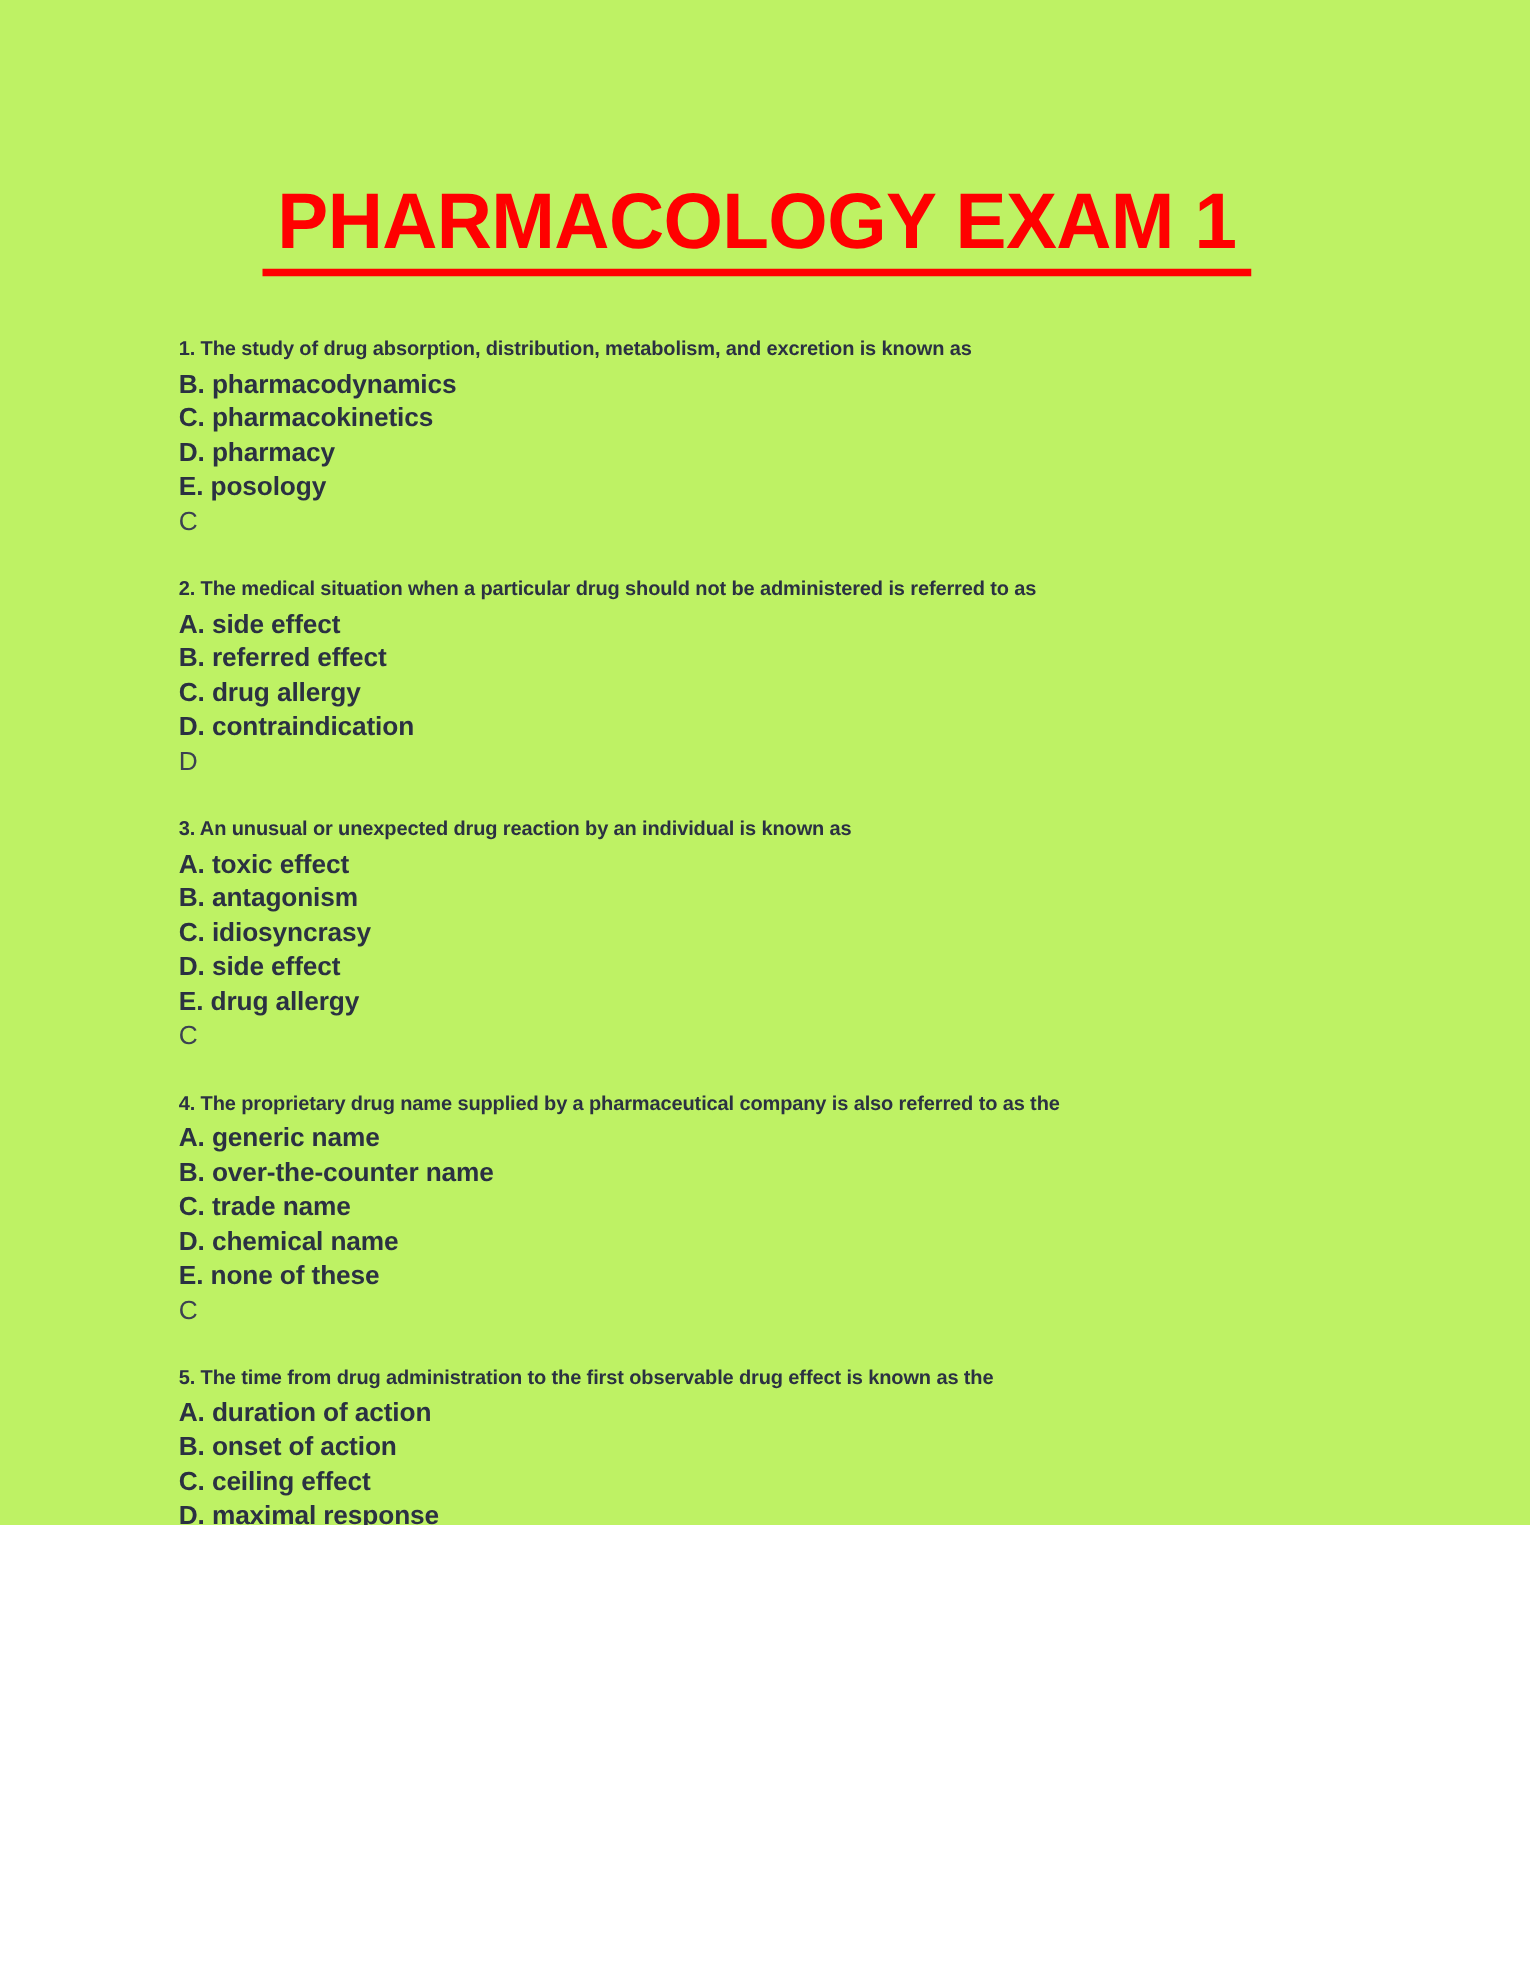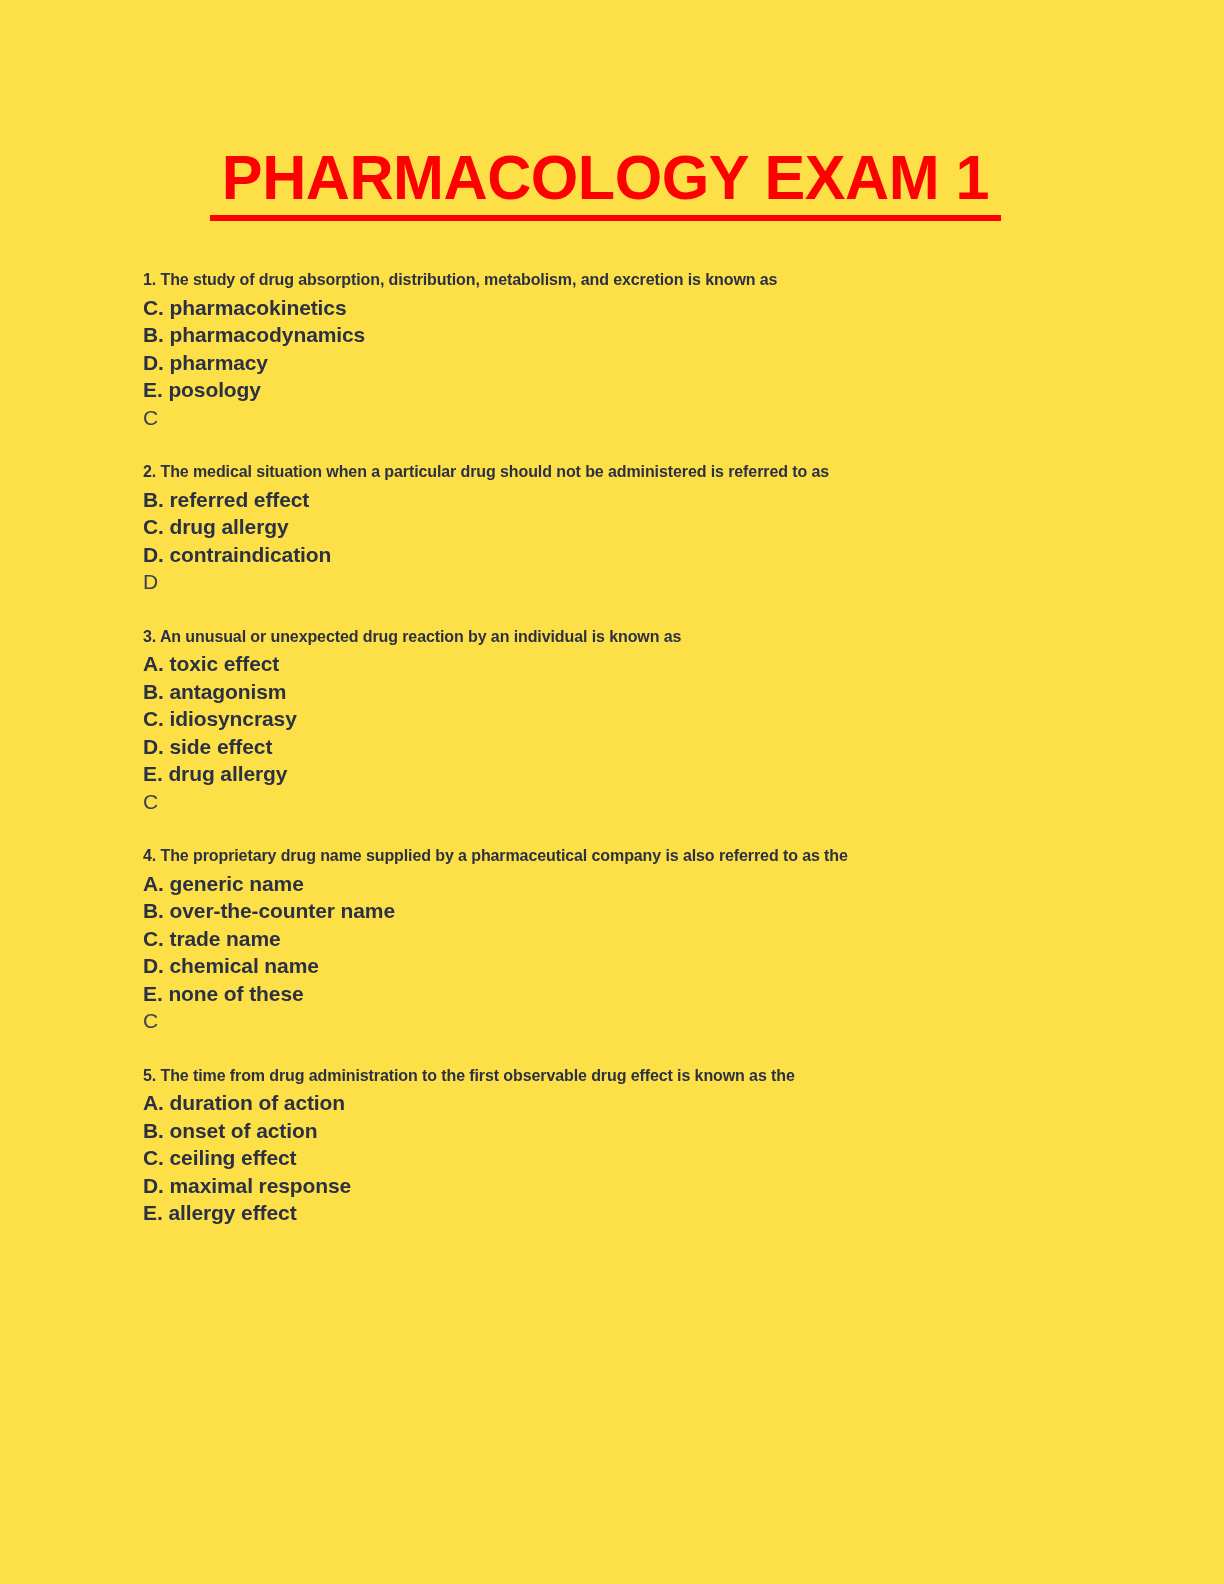--- a/index.html
+++ b/index.html
@@ -4,22 +4,22 @@
 <title>Pharmacology Exam 1</title>
 <style>
   html, body {
     margin: 0;
     padding: 0;
     background: #ffffff;
   }
   .page {
     position: relative;
     width: 1224px;
-    height: 1584px;
-    background: #fde047;
+    height: 1220px;
+    background: #bef264;
     overflow: hidden;
     box-sizing: border-box;
     font-family: "Liberation Sans", "DejaVu Sans", sans-serif;
   }
   .doc-body {
     position: absolute;
     left: 143px;
     top: 128px;
     width: 925px;
   }
@@ -98,28 +98,29 @@
     <div class="title-wrap">
       <span class="title-inner">
         <h1 class="exam-title">PHARMACOLOGY EXAM 1</h1>
         <span class="title-rule"></span>
       </span>
     </div>
 
     <div class="questions" id="questions-container">
         <div class="qblock">
           <p class="qtext">1. The study of drug absorption, distribution, metabolism, and excretion is known as</p>
+          <p class="qopt">B. pharmacodynamics</p>
           <p class="qopt">C. pharmacokinetics</p>
-          <p class="qopt">B. pharmacodynamics</p>
           <p class="qopt">D. pharmacy</p>
           <p class="qopt">E. posology</p>
           <p class="qans">C</p>
         </div>
         <div class="qblock">
           <p class="qtext">2. The medical situation when a particular drug should not be administered is referred to as</p>
+          <p class="qopt">A. side effect</p>
           <p class="qopt">B. referred effect</p>
           <p class="qopt">C. drug allergy</p>
           <p class="qopt">D. contraindication</p>
           <p class="qans">D</p>
         </div>
         <div class="qblock">
           <p class="qtext">3. An unusual or unexpected drug reaction by an individual is known as</p>
           <p class="qopt">A. toxic effect</p>
           <p class="qopt">B. antagonism</p>
           <p class="qopt">C. idiosyncrasy</p>

